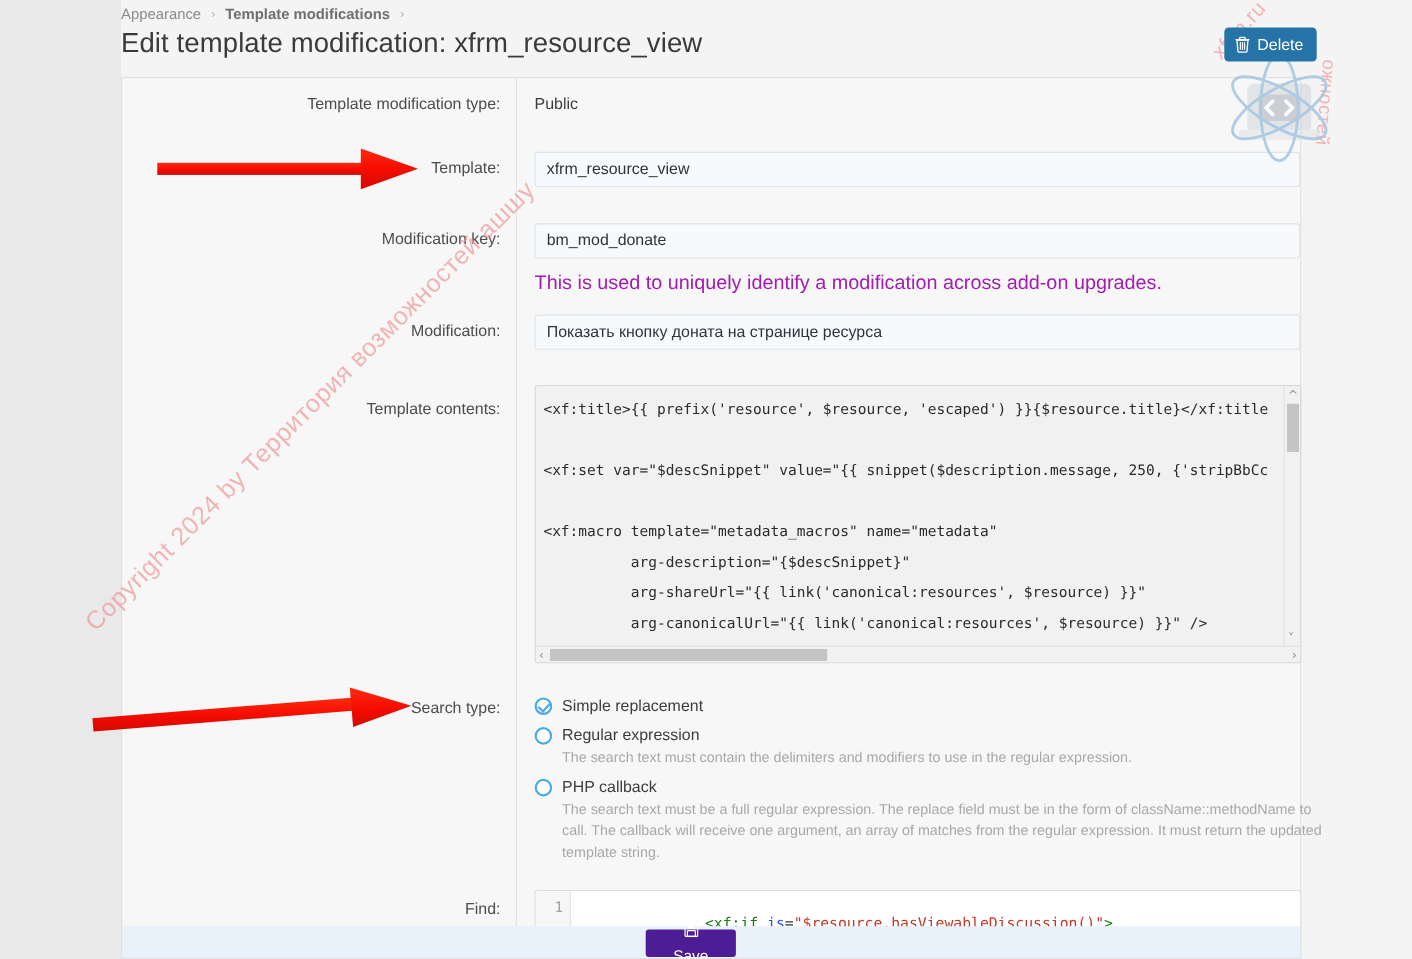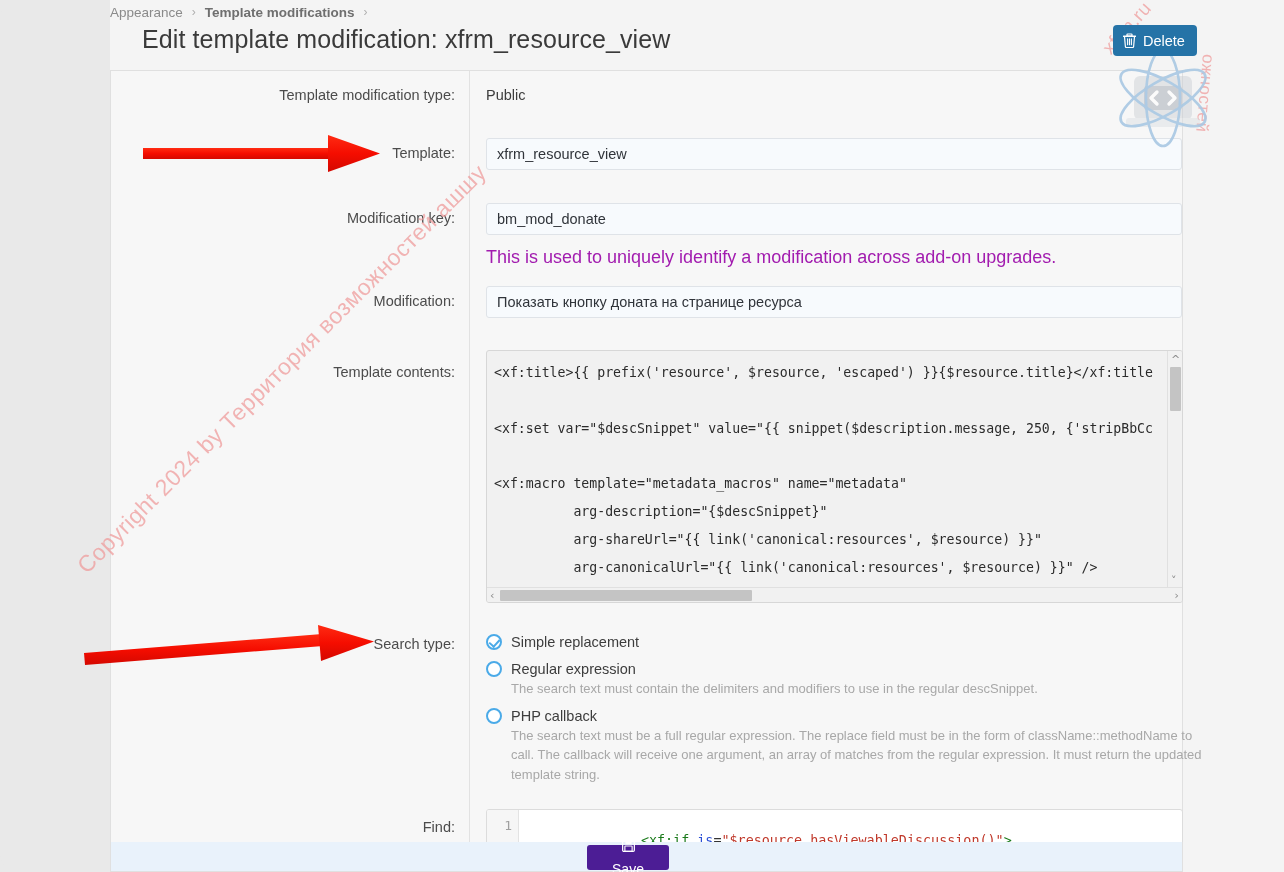--- a/index.html
+++ b/index.html
@@ -53,21 +53,20 @@
 
   
   .page-title {
     position: absolute;
     left: 0px; top: 25px;
     font-size: 25px;
     color: #3a3a3a;
     font-weight: normal;
     white-space: nowrap;
     letter-spacing: 0.1px;
-    margin-left: 32px;
   }
 
   
   .delete-btn {
     position: absolute;
     left: 1003px; top: 25px;
     height: 31px;
     padding: 0 12px 0 10px;
     background: #2573a7;
     border: none;
@@ -432,21 +431,21 @@
           <div class="radio-line">
             <span class="radio checked"></span>
             <span class="radio-label">Simple replacement</span>
           </div>
           <div style="height:9px;"></div>
 
           <div class="radio-line">
             <span class="radio"></span>
             <span class="radio-label">Regular expression</span>
           </div>
-          <div class="radio-hint">The search text must contain the delimiters and modifiers to use in the regular descSnippet.</div>
+          <div class="radio-hint">The search text must contain the delimiters and modifiers to use in the regular expression.</div>
 
           <div class="radio-line">
             <span class="radio"></span>
             <span class="radio-label">PHP callback</span>
           </div>
           <div class="radio-hint">The search text must be a full regular expression. The replace field must be in the form of className::methodName to call. The callback will receive one argument, an array of matches from the regular expression. It must return the updated template string.</div>
         </div>
       </div>
 
       <div class="row" style="top:748px;">

